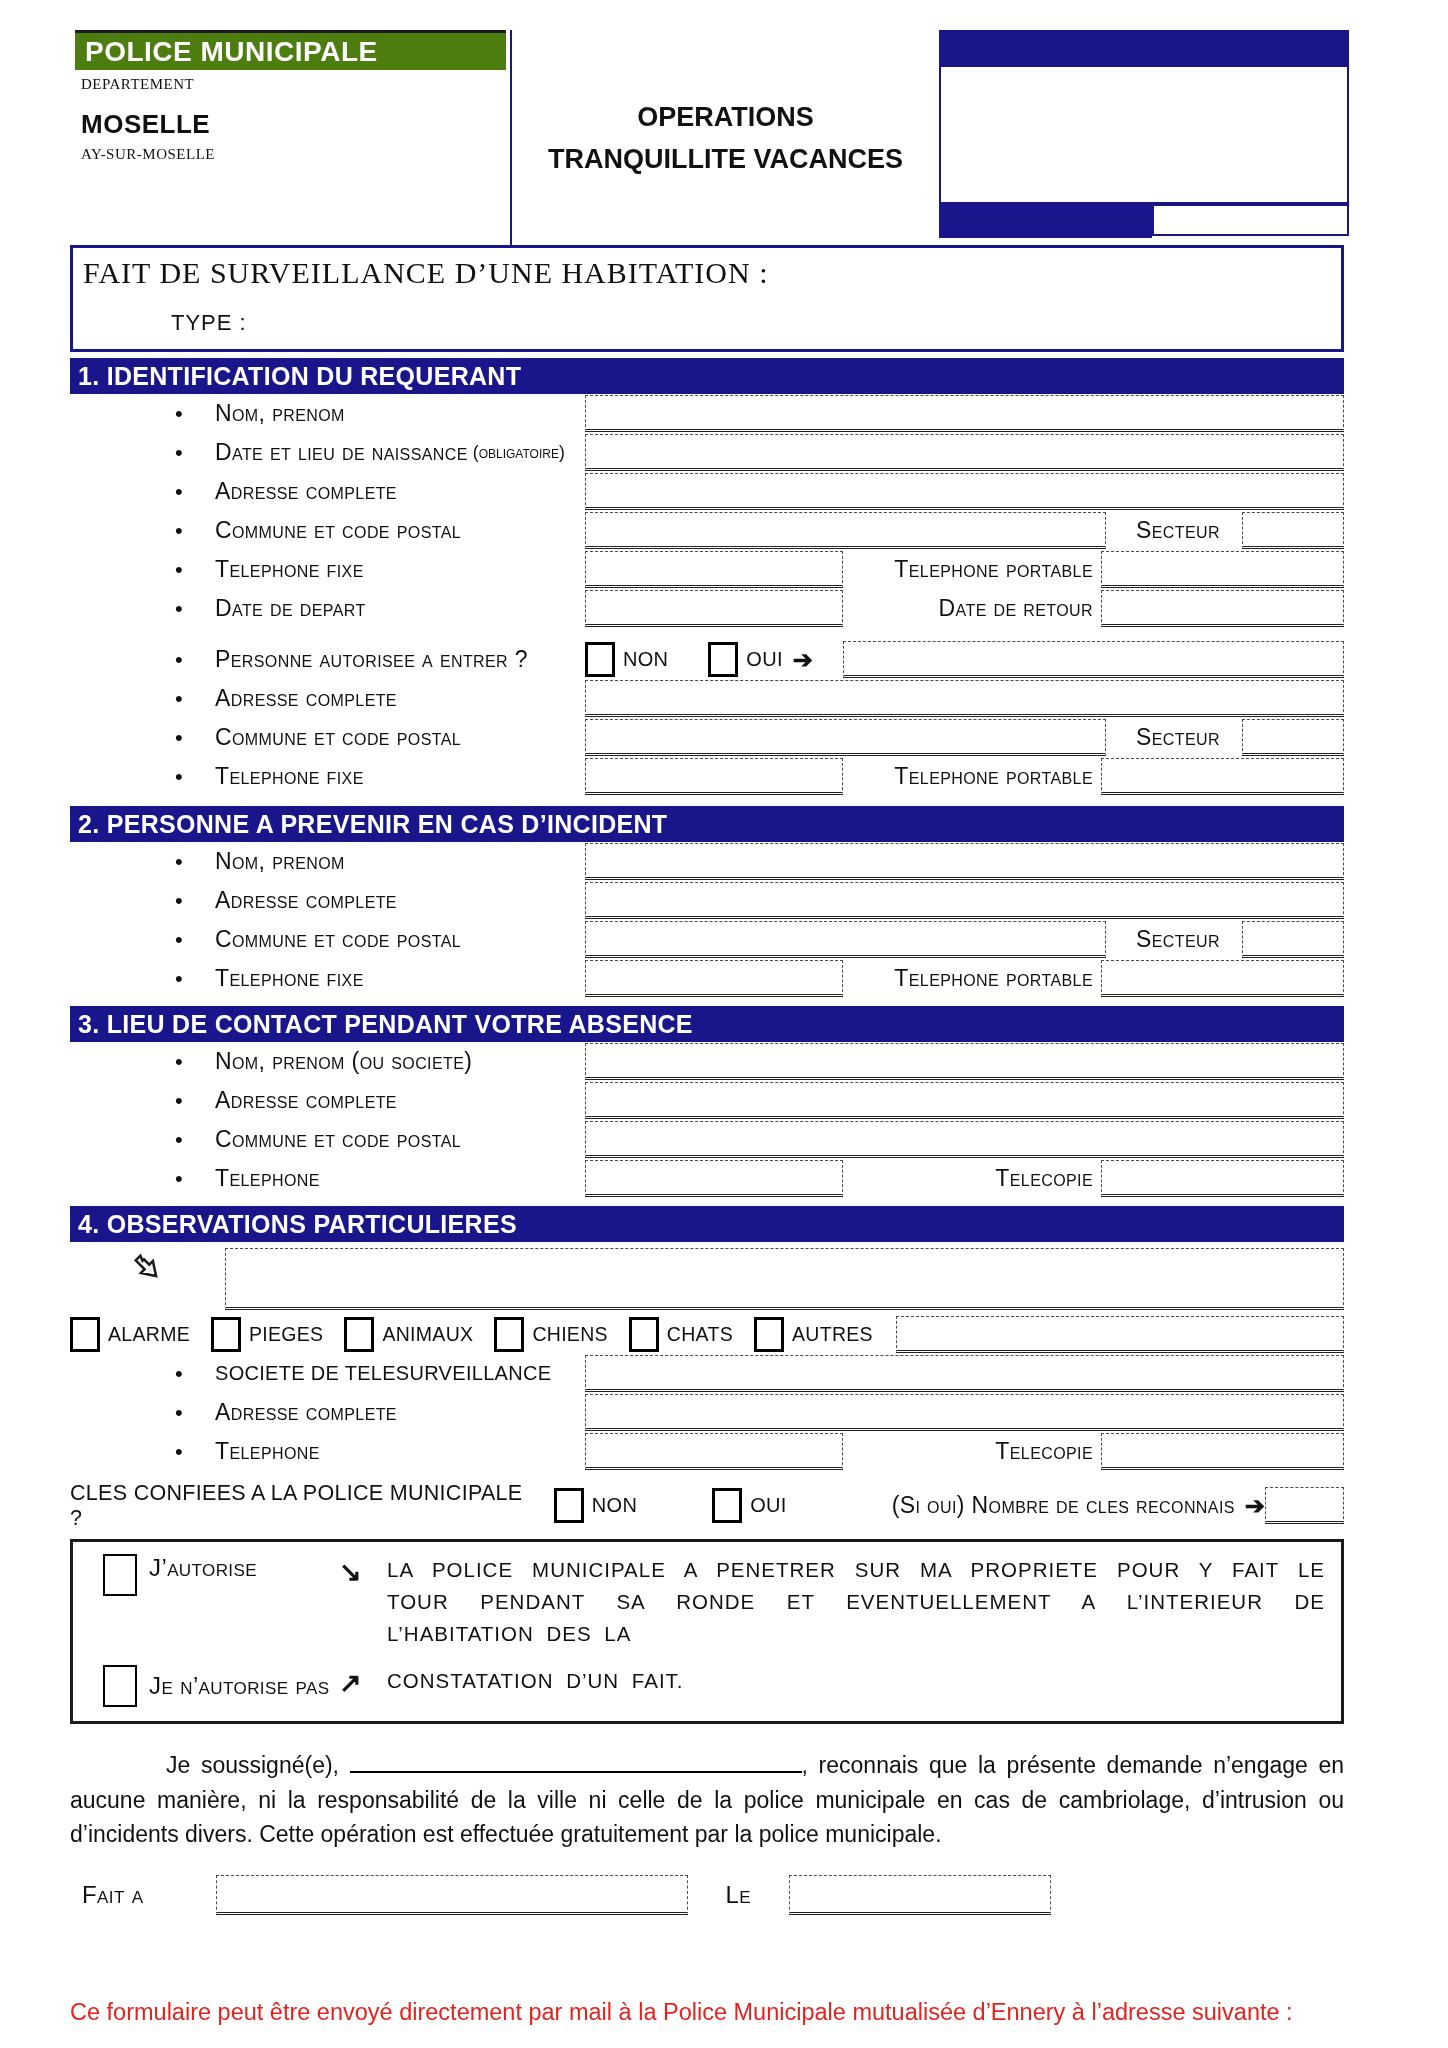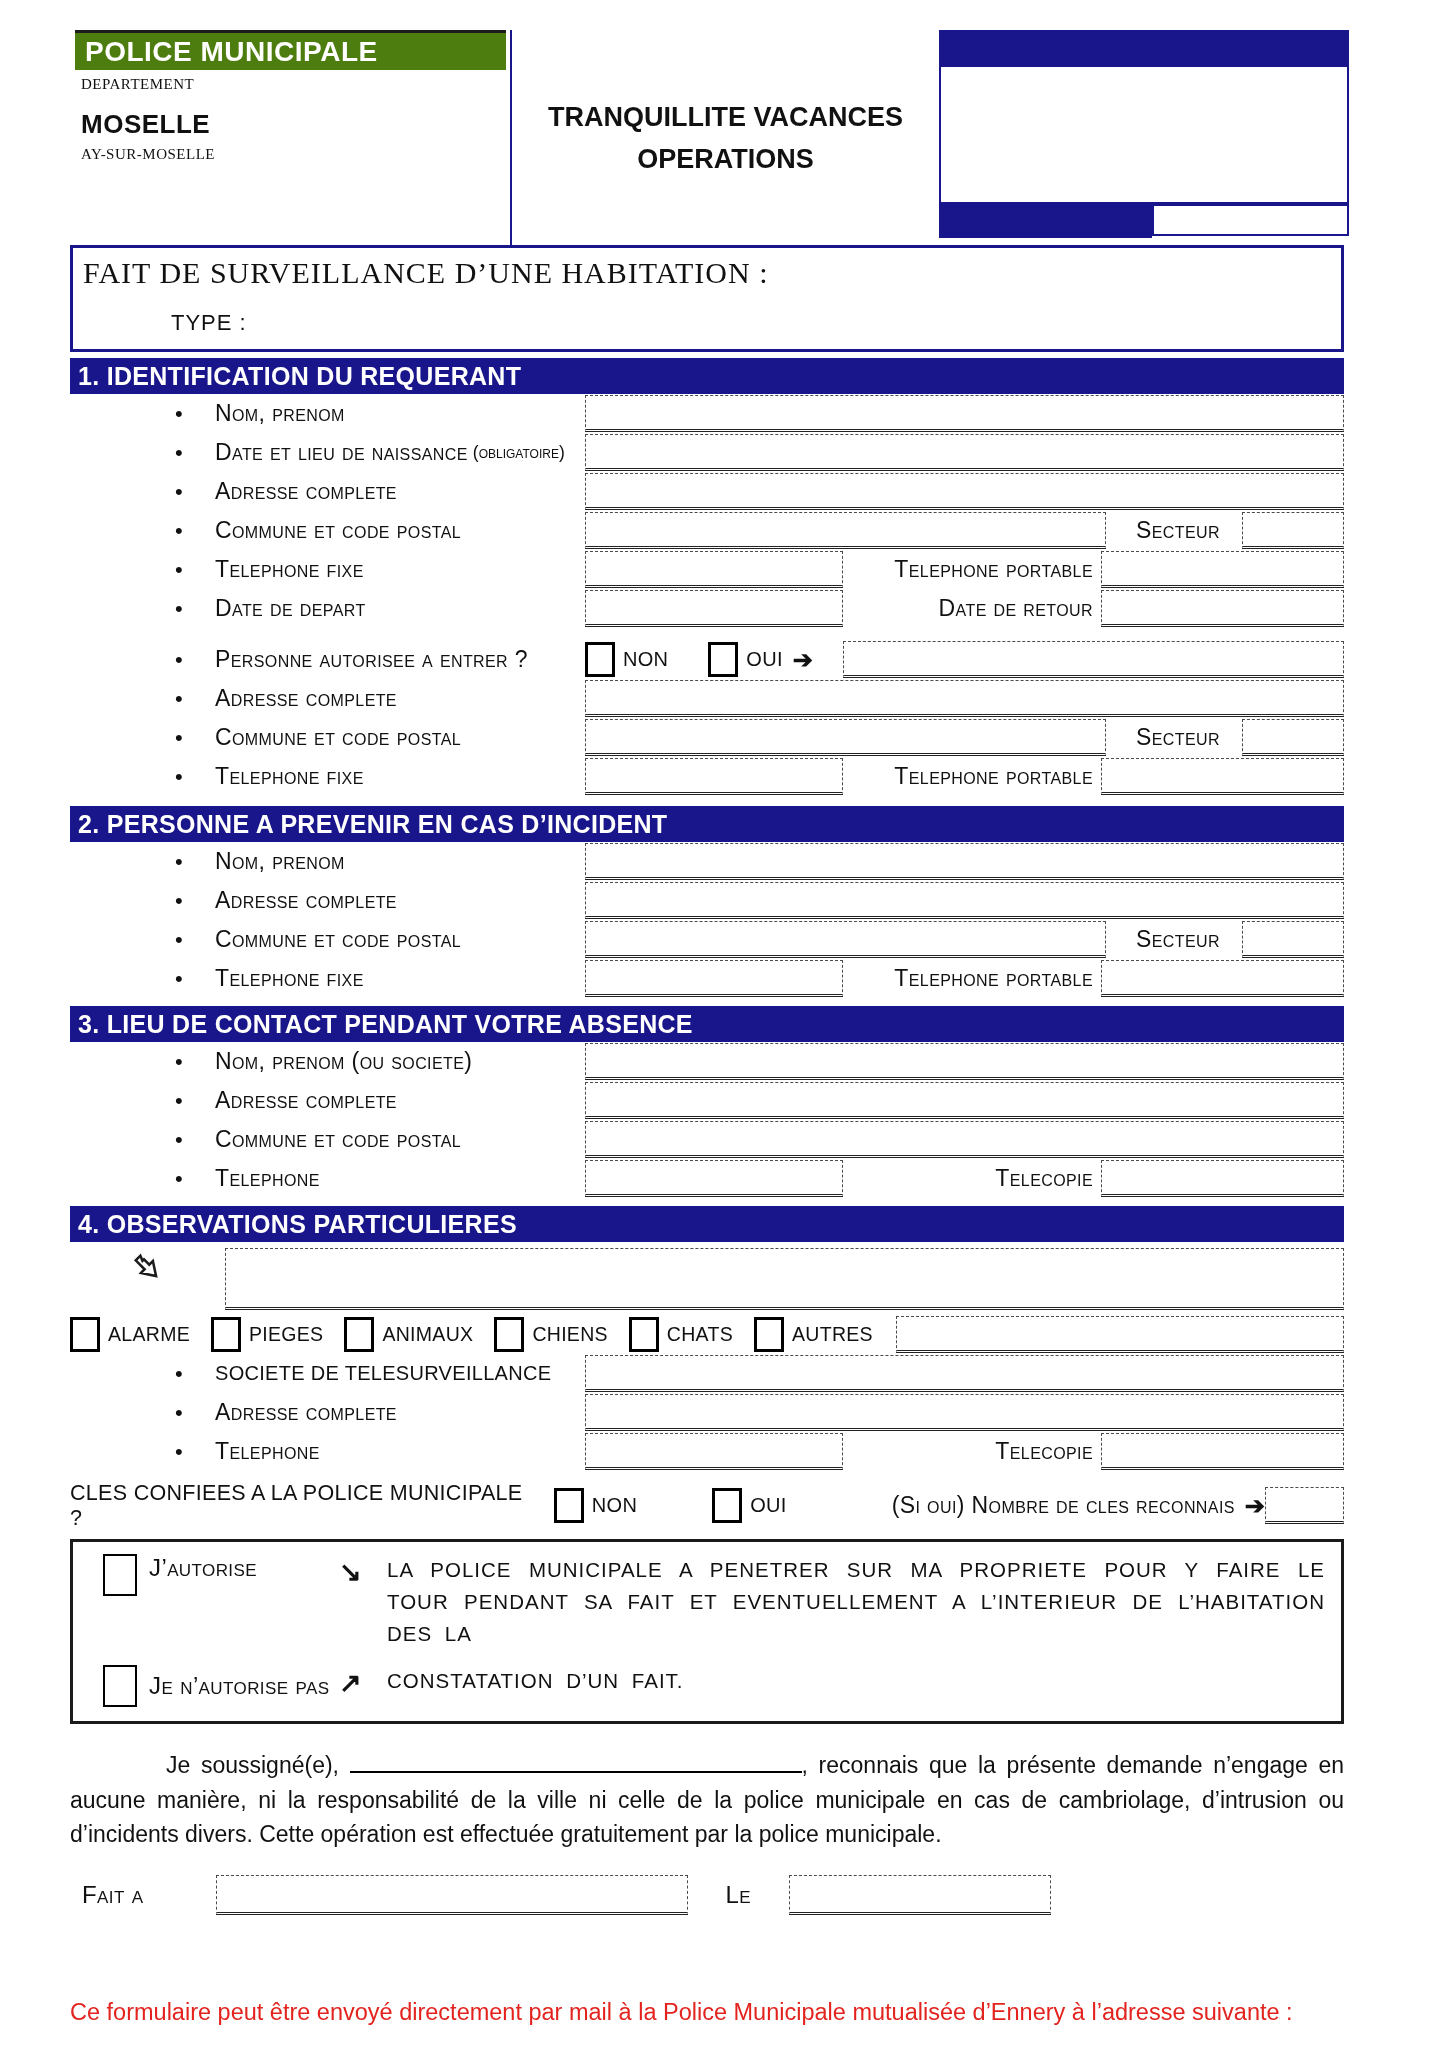--- a/index.html
+++ b/index.html
@@ -96,22 +96,22 @@
     <div class="header">
       <div class="h-left">
         <div class="h-left-bar">
           <span>POLICE MUNICIPALE</span>
         </div>
         <div class="serif-small">DEPARTEMENT</div>
         <div class="moselle">MOSELLE</div>
         <div class="serif-small">AY-SUR-MOSELLE</div>
       </div>
       <div class="h-center">
+        <div>OPERATIONS</div>
         <div>TRANQUILLITE VACANCES</div>
-        <div>OPERATIONS</div>
       </div>
       <div class="h-right">
         <div class="h-right-bar"></div>
         <div class="h-right-box"></div>
         <div class="h-right-bottom">
           <div class="h-right-navy"></div>
           <div class="h-right-white"></div>
         </div>
       </div>
     </div>
@@ -360,21 +360,21 @@
       <span class="arrow">➔</span>
       <div class="fbox cles-box"></div>
     </div>
 
     <div class="authbox">
       <div class="auth-cb" style="align-items:flex-start;">
         <div class="cb"></div>
         <span class="sc">J’autorise</span>
       </div>
       <div class="auth-arrow">↘</div>
-      <div class="auth-text">LA POLICE MUNICIPALE A PENETRER SUR MA PROPRIETE POUR Y FAIRE LE TOUR PENDANT SA FAIT ET EVENTUELLEMENT A L’INTERIEUR DE L’HABITATION DES LA</div>
+      <div class="auth-text">LA POLICE MUNICIPALE A PENETRER SUR MA PROPRIETE POUR Y FAIT LE TOUR PENDANT SA RONDE ET EVENTUELLEMENT A L’INTERIEUR DE L’HABITATION DES LA</div>
 
       <div class="auth-cb">
         <div class="cb"></div>
         <span class="sc">Je n’autorise pas</span>
       </div>
       <div class="auth-arrow">↗</div>
       <div class="auth-text" style="text-align:left;">CONSTATATION D’UN FAIT.</div>
     </div>
 
     <p class="closing"><span>Je soussigné(e), </span><span class="blank"></span><span>, reconnais que la présente demande n’engage en aucune manière, ni la responsabilité de la ville ni celle de la police municipale en cas de cambriolage, d’intrusion ou d’incidents divers. Cette opération est effectuée gratuitement par la police municipale.</span></p>

